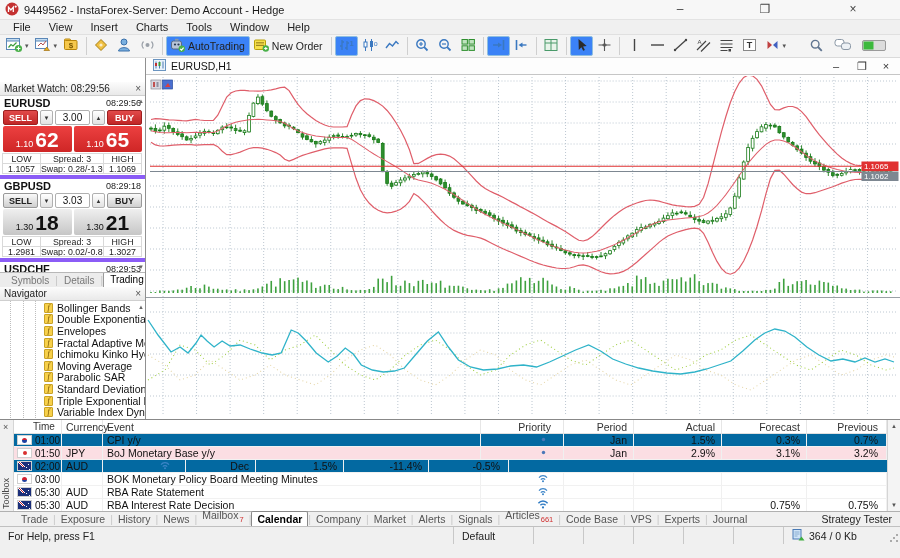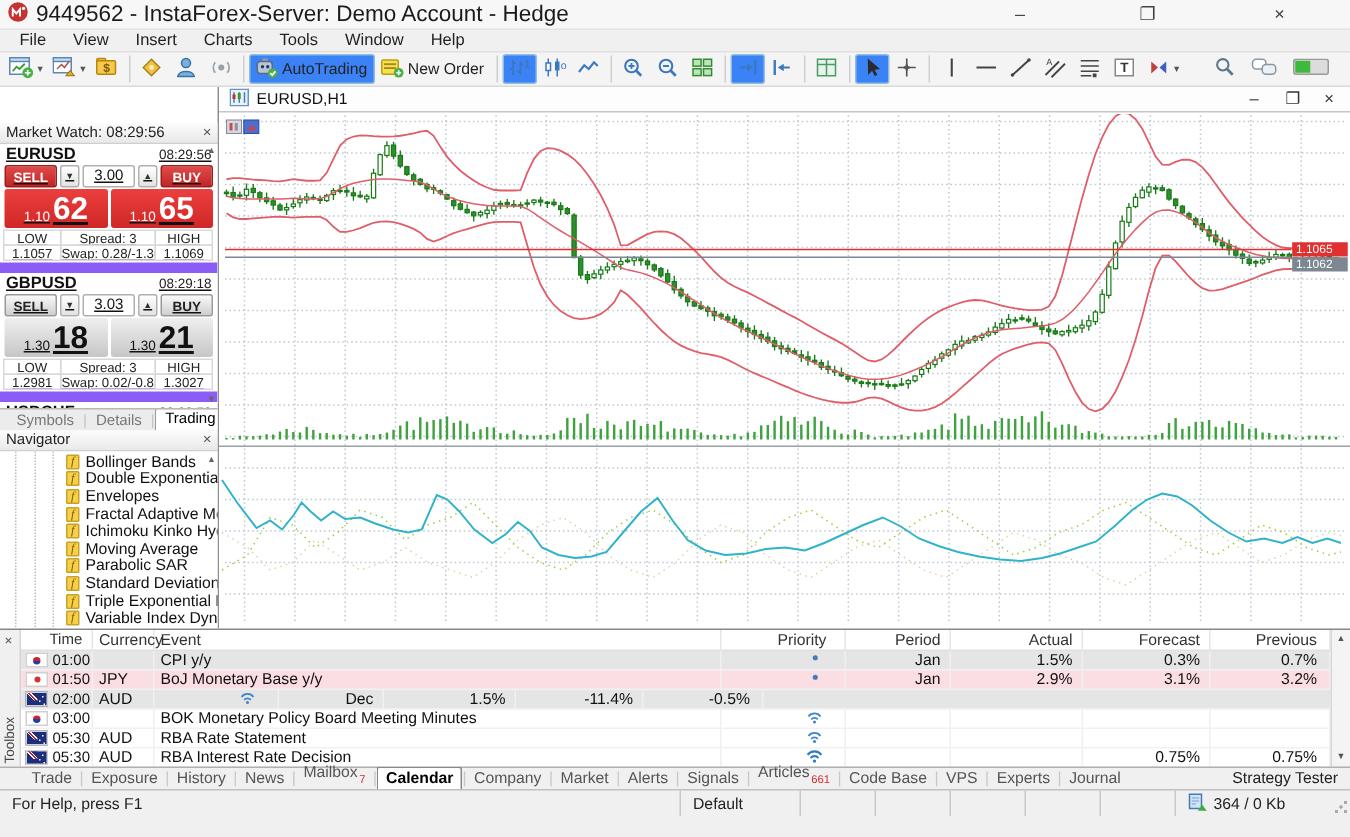--- a/index.html
+++ b/index.html
@@ -1,20 +1,20 @@
 <!DOCTYPE html>
 <html><head>
 <meta charset="utf-8">
 <style>
   html,body{margin:0;padding:0;background:#888;}
   *{box-sizing:border-box;font-family:"Liberation Sans",sans-serif;}
   .app{position:relative;width:900px;height:558px;background:#f0f0f0;overflow:hidden;font-size:11px;color:#111;cursor:default;}
   
   .titlebar{height:20px;display:flex;align-items:center;gap:5px;padding-left:5px;background:#f7f7f7;border-bottom:1px solid #e3e3e3;position:relative;}
-  .titlebar .title{font-size:15px;color:#1a1a1a;}
+  .titlebar .title{font-size:11px;color:#1a1a1a;}
   .wb{position:absolute;top:0;width:24px;height:19px;text-align:center;line-height:18px;color:#444;font-size:12px;}
   
   .menubar{height:14px;display:flex;align-items:center;padding-left:4px;background:#f0f0f0;}
   .mitem{padding:0 9px;font-size:11px;color:#222;}
   
   .toolbar{height:24px;display:flex;align-items:center;padding-left:3px;background:#f4f4f4;border-top:1px solid #e0e0e0;border-bottom:1px solid #dadada;}
   .tbtn{height:20px;min-width:22px;display:flex;align-items:center;justify-content:center;gap:2px;border:1px solid transparent;border-radius:2px;padding:0 2px;}
   .tbtn.active{background:#3b82f6;border-color:#8fbfe0;text-align:right;}
   .tbtn .lbl{font-size:10.5px;color:#222;padding-right:2px;}
   .caret{font-size:7px;color:#555;}
@@ -26,21 +26,21 @@
   .tf.active{background:#cde6f7;border-color:#8fbfe0;}
   
   .main{display:flex;height:361px;}
   .left{width:146px;border-right:1px solid #909090;display:flex;flex-direction:column;background:#fff;}
   .panel-header{height:14px;flex:0 0 14px;display:flex;align-items:center;justify-content:space-between;padding:0 4px;background:linear-gradient(#fcfcfc,#e9e9e9);border-bottom:1px solid #cfcfcf;font-size:10px;color:#222;}
   .closex{color:#555;font-size:10px;line-height:10px;}
   .mw{height:205px;flex:0 0 205px;display:flex;flex-direction:column;position:relative;margin-top:24px;}
   .mw-body{flex:1;overflow:hidden;background:#fff;position:relative;}
   .sarr{position:absolute;right:1px;font-size:6px;color:#666;line-height:6px;}
   
-  .sym{border-bottom:7px solid #8b5cf6;text-decoration:underline;}
+  .sym{border-bottom:4px solid #8b5cf6;}
   .sym-name{display:flex;justify-content:space-between;align-items:center;padding:1px 4px 0 4px;height:13px;}
   .sym-name .nm{font-weight:bold;font-size:11px;}
   .sym-name .tm{font-size:9px;color:#222;}
   .order-row{display:flex;gap:2px;padding:1px 3px;height:17px;}
   .obtn{flex:0 0 35px;display:flex;align-items:center;justify-content:center;font-size:9px;font-weight:bold;border-radius:2px;}
   .spin{flex:0 0 13px;display:flex;align-items:center;justify-content:center;font-size:6px;color:#333;background:linear-gradient(#fff,#e2e2e2);border:1px solid #b0b0b0;border-radius:2px;}
   .vol{flex:1;display:flex;align-items:center;justify-content:center;font-size:10px;background:#fff;border:1px solid #b0b0b0;border-radius:2px;}
   .price-row{display:flex;gap:2px;padding:0 3px;height:26px;}
   .pbox{flex:1;display:flex;align-items:flex-end;justify-content:center;gap:2px;border-radius:2px;}
   .psm{font-size:9px;margin-bottom:3px;}
@@ -69,21 +69,21 @@
   .cwb{position:absolute;top:1px;width:16px;text-align:center;color:#333;font-size:11px;line-height:15px;}
   #chart-svg{flex:1;width:100%;height:344px;display:block;}
   
   .toolbox{height:92px;display:flex;border-top:1px solid #888;background:#fff;position:relative;}
   .tb-strip{width:14px;flex:0 0 14px;background:#f0f0f0;border-right:1px solid #d5d5d5;position:relative;}
   .tb-strip .closex{position:absolute;top:2px;left:3px;font-size:9px;}
   .vlabel{position:absolute;bottom:2px;left:1px;writing-mode:vertical-rl;transform:rotate(180deg);font-size:9px;color:#444;}
   .tb-table{flex:1;overflow:hidden;font-size:10.5px;}
   .hrow{height:14px;display:flex;align-items:center;color:#333;border-bottom:1px solid #e0e0e0;}
   .crow{height:13px;display:flex;align-items:center;border-bottom:1px solid #f1f1f1;}
-  .crow.bg-blue{background:#e5e5e5;}
+  .crow.bg-blue{background:#0369a1;}
   .crow.bg-pink{background:#fbdee3;}
   .c-time{width:48px;flex:0 0 48px;display:flex;align-items:center;gap:3px;padding-left:3px;font-size:10px;}
   .c-cur{width:41px;flex:0 0 41px;padding-left:4px;}
   .c-event{flex:1;padding-left:4px;overflow:hidden;white-space:nowrap;}
   .c-prio{width:83px;flex:0 0 83px;display:flex;justify-content:flex-end;padding-right:14px;}
   .c-per{width:70px;flex:0 0 70px;text-align:right;padding-right:6px;}
   .c-act{width:88px;flex:0 0 88px;text-align:right;padding-right:6px;}
   .c-fc{width:85px;flex:0 0 85px;text-align:right;padding-right:6px;}
   .c-prev{width:80px;flex:0 0 80px;text-align:right;padding-right:8px;}
   .hrow>div{border-right:1px solid #e6e6e6;height:100%;display:flex;align-items:center;}

